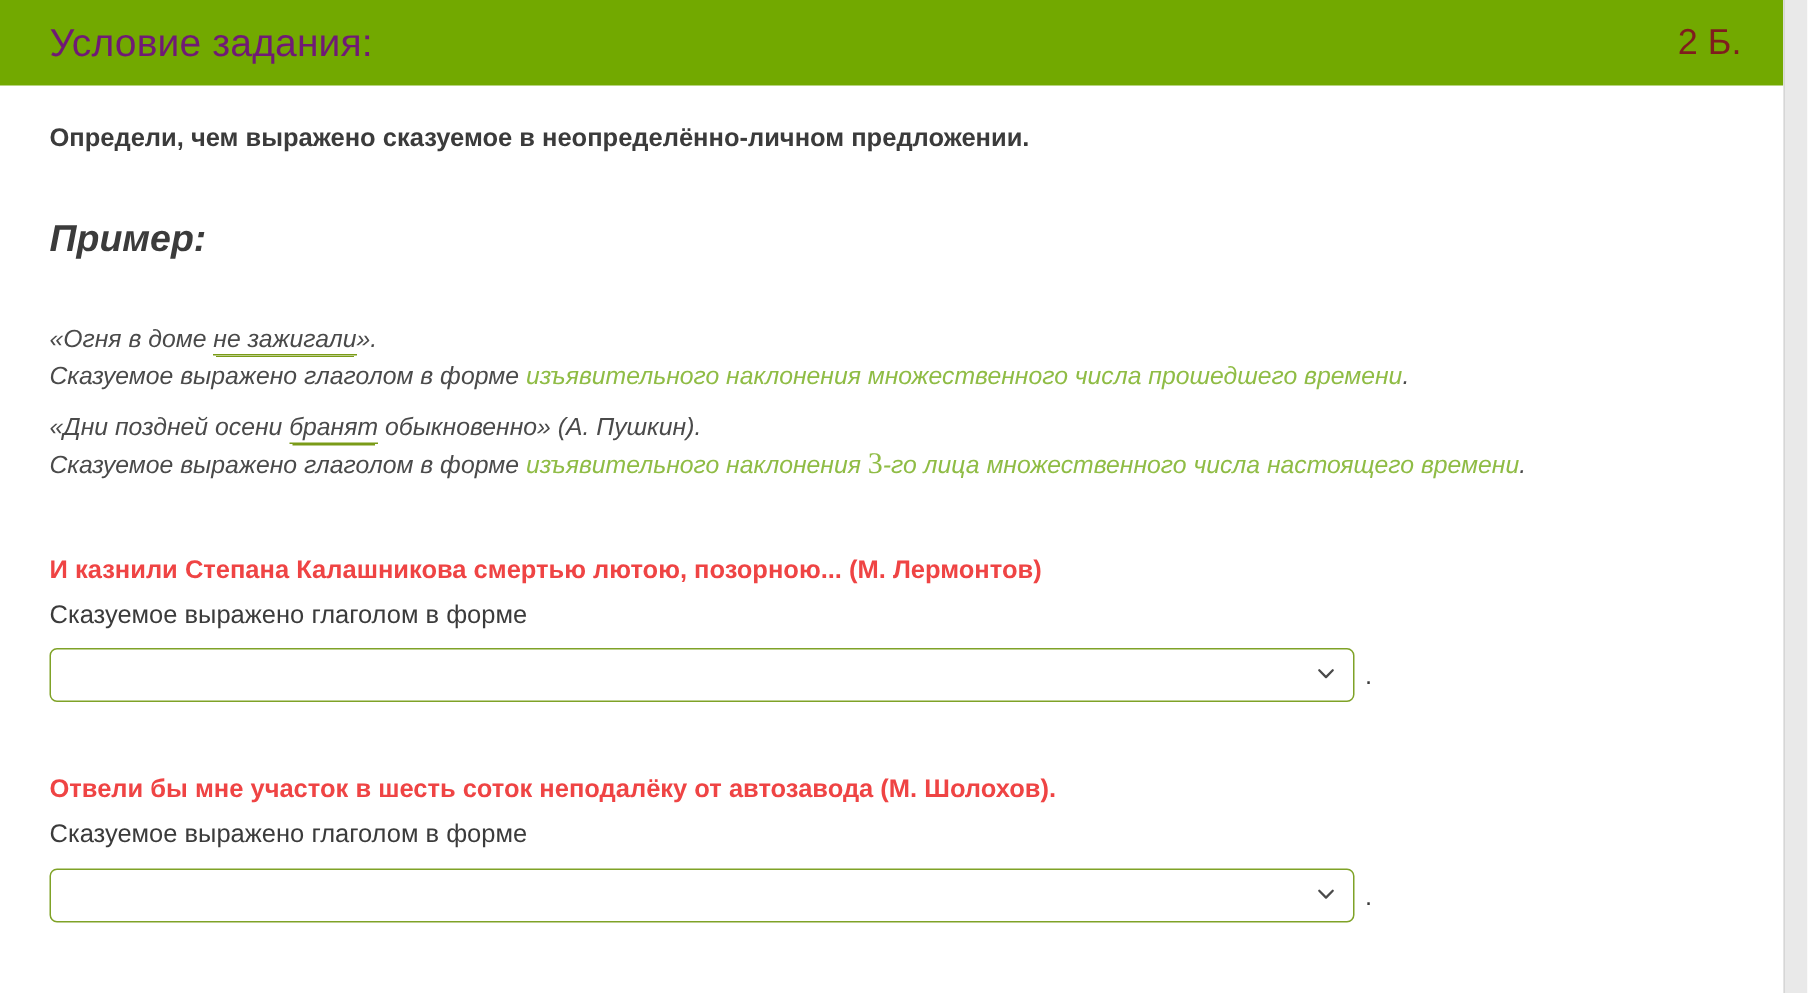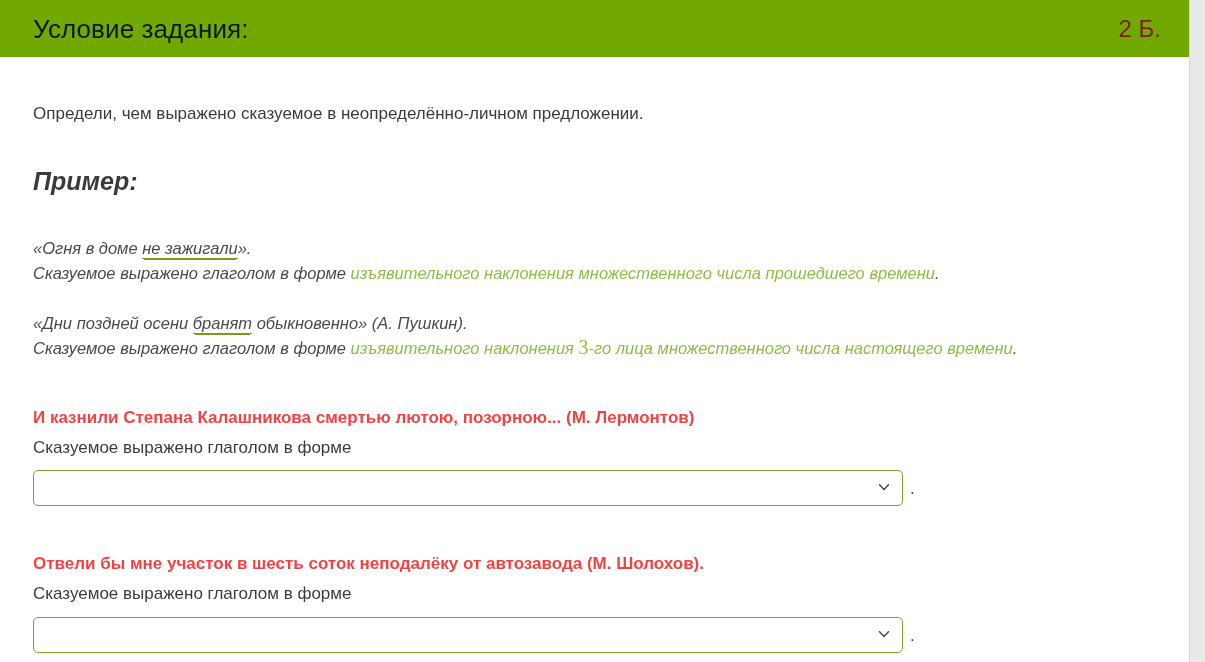--- a/index.html
+++ b/index.html
@@ -51,21 +51,21 @@
     width: 1189px;
     height: 57px;
     background: #72a900;
     box-sizing: border-box;
   }
   .header-title {
     position: absolute;
     left: 33px;
     top: 50%;
     transform: translateY(-50%);
-    color: #0f172a;
+    color: #701a75;
     font-size: 26px;
     font-weight: 400;
     letter-spacing: 0.1px;
     white-space: nowrap;
     text-align: center;
   }
   .header-points {
     position: absolute;
     right: 28px;
     top: 50%;
@@ -80,44 +80,45 @@
   .content {
     position: absolute;
     left: 0;
     top: 57px;
     width: 1189px;
     padding: 0 33px;
     box-sizing: border-box;
   }
 
   .prompt {
-    margin-top: 45px;
+    margin-top: 23px;
     font-size: 17px;
     color: #3b3b3b;
     line-height: 1.45;
+    font-weight: bold;
   }
 
   .example-heading {
     margin-top: 39px;
     font-size: 25px;
     font-style: italic;
     color: #3b3b3b;
     font-weight: 700;
     line-height: 1.2;
   }
 
   .example-block {
     margin-top: 40px;
     font-size: 16.5px;
     font-style: italic;
     color: #4a4a4a;
     line-height: 1.55;
   }
   .example-block.second {
-    margin-top: 24px;
+    margin-top: 8px;
   }
   .example-line {
     display: block;
   }
 
   .predicate {
     border-bottom: 1px solid #7a9b18;
     box-shadow: 0 3px 0 -2px #7a9b18;
     padding-bottom: 1px;
   }

